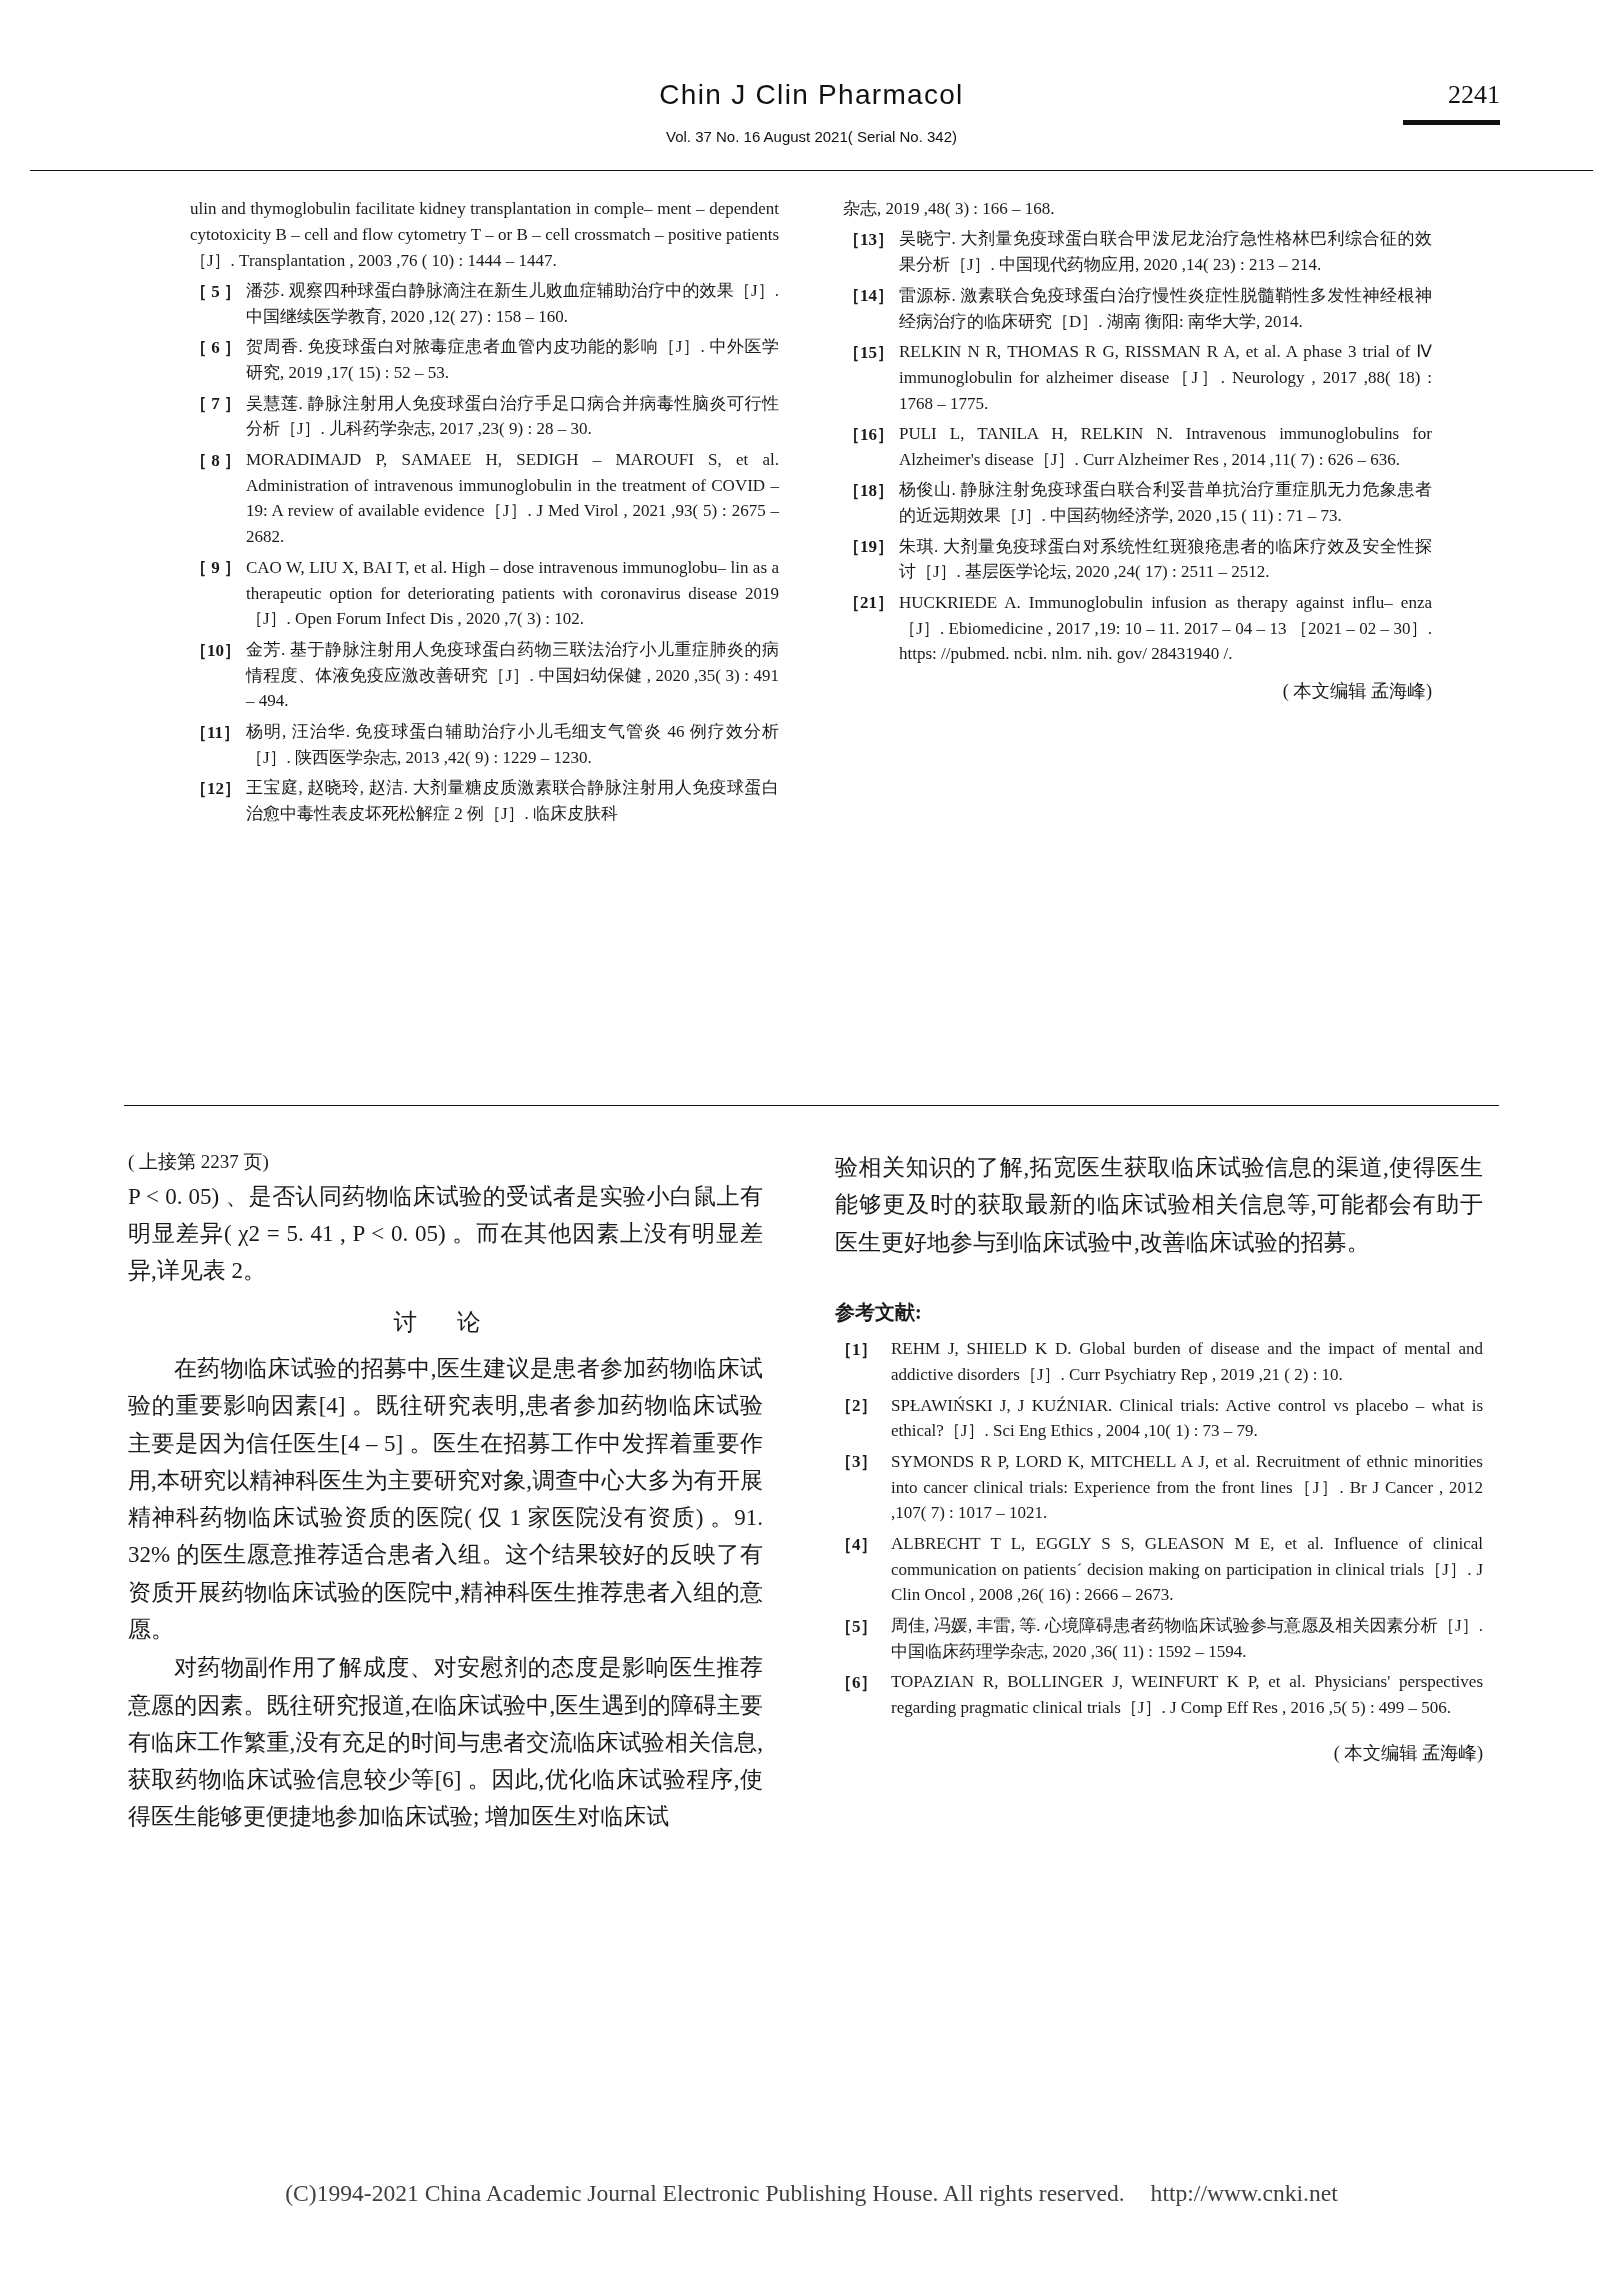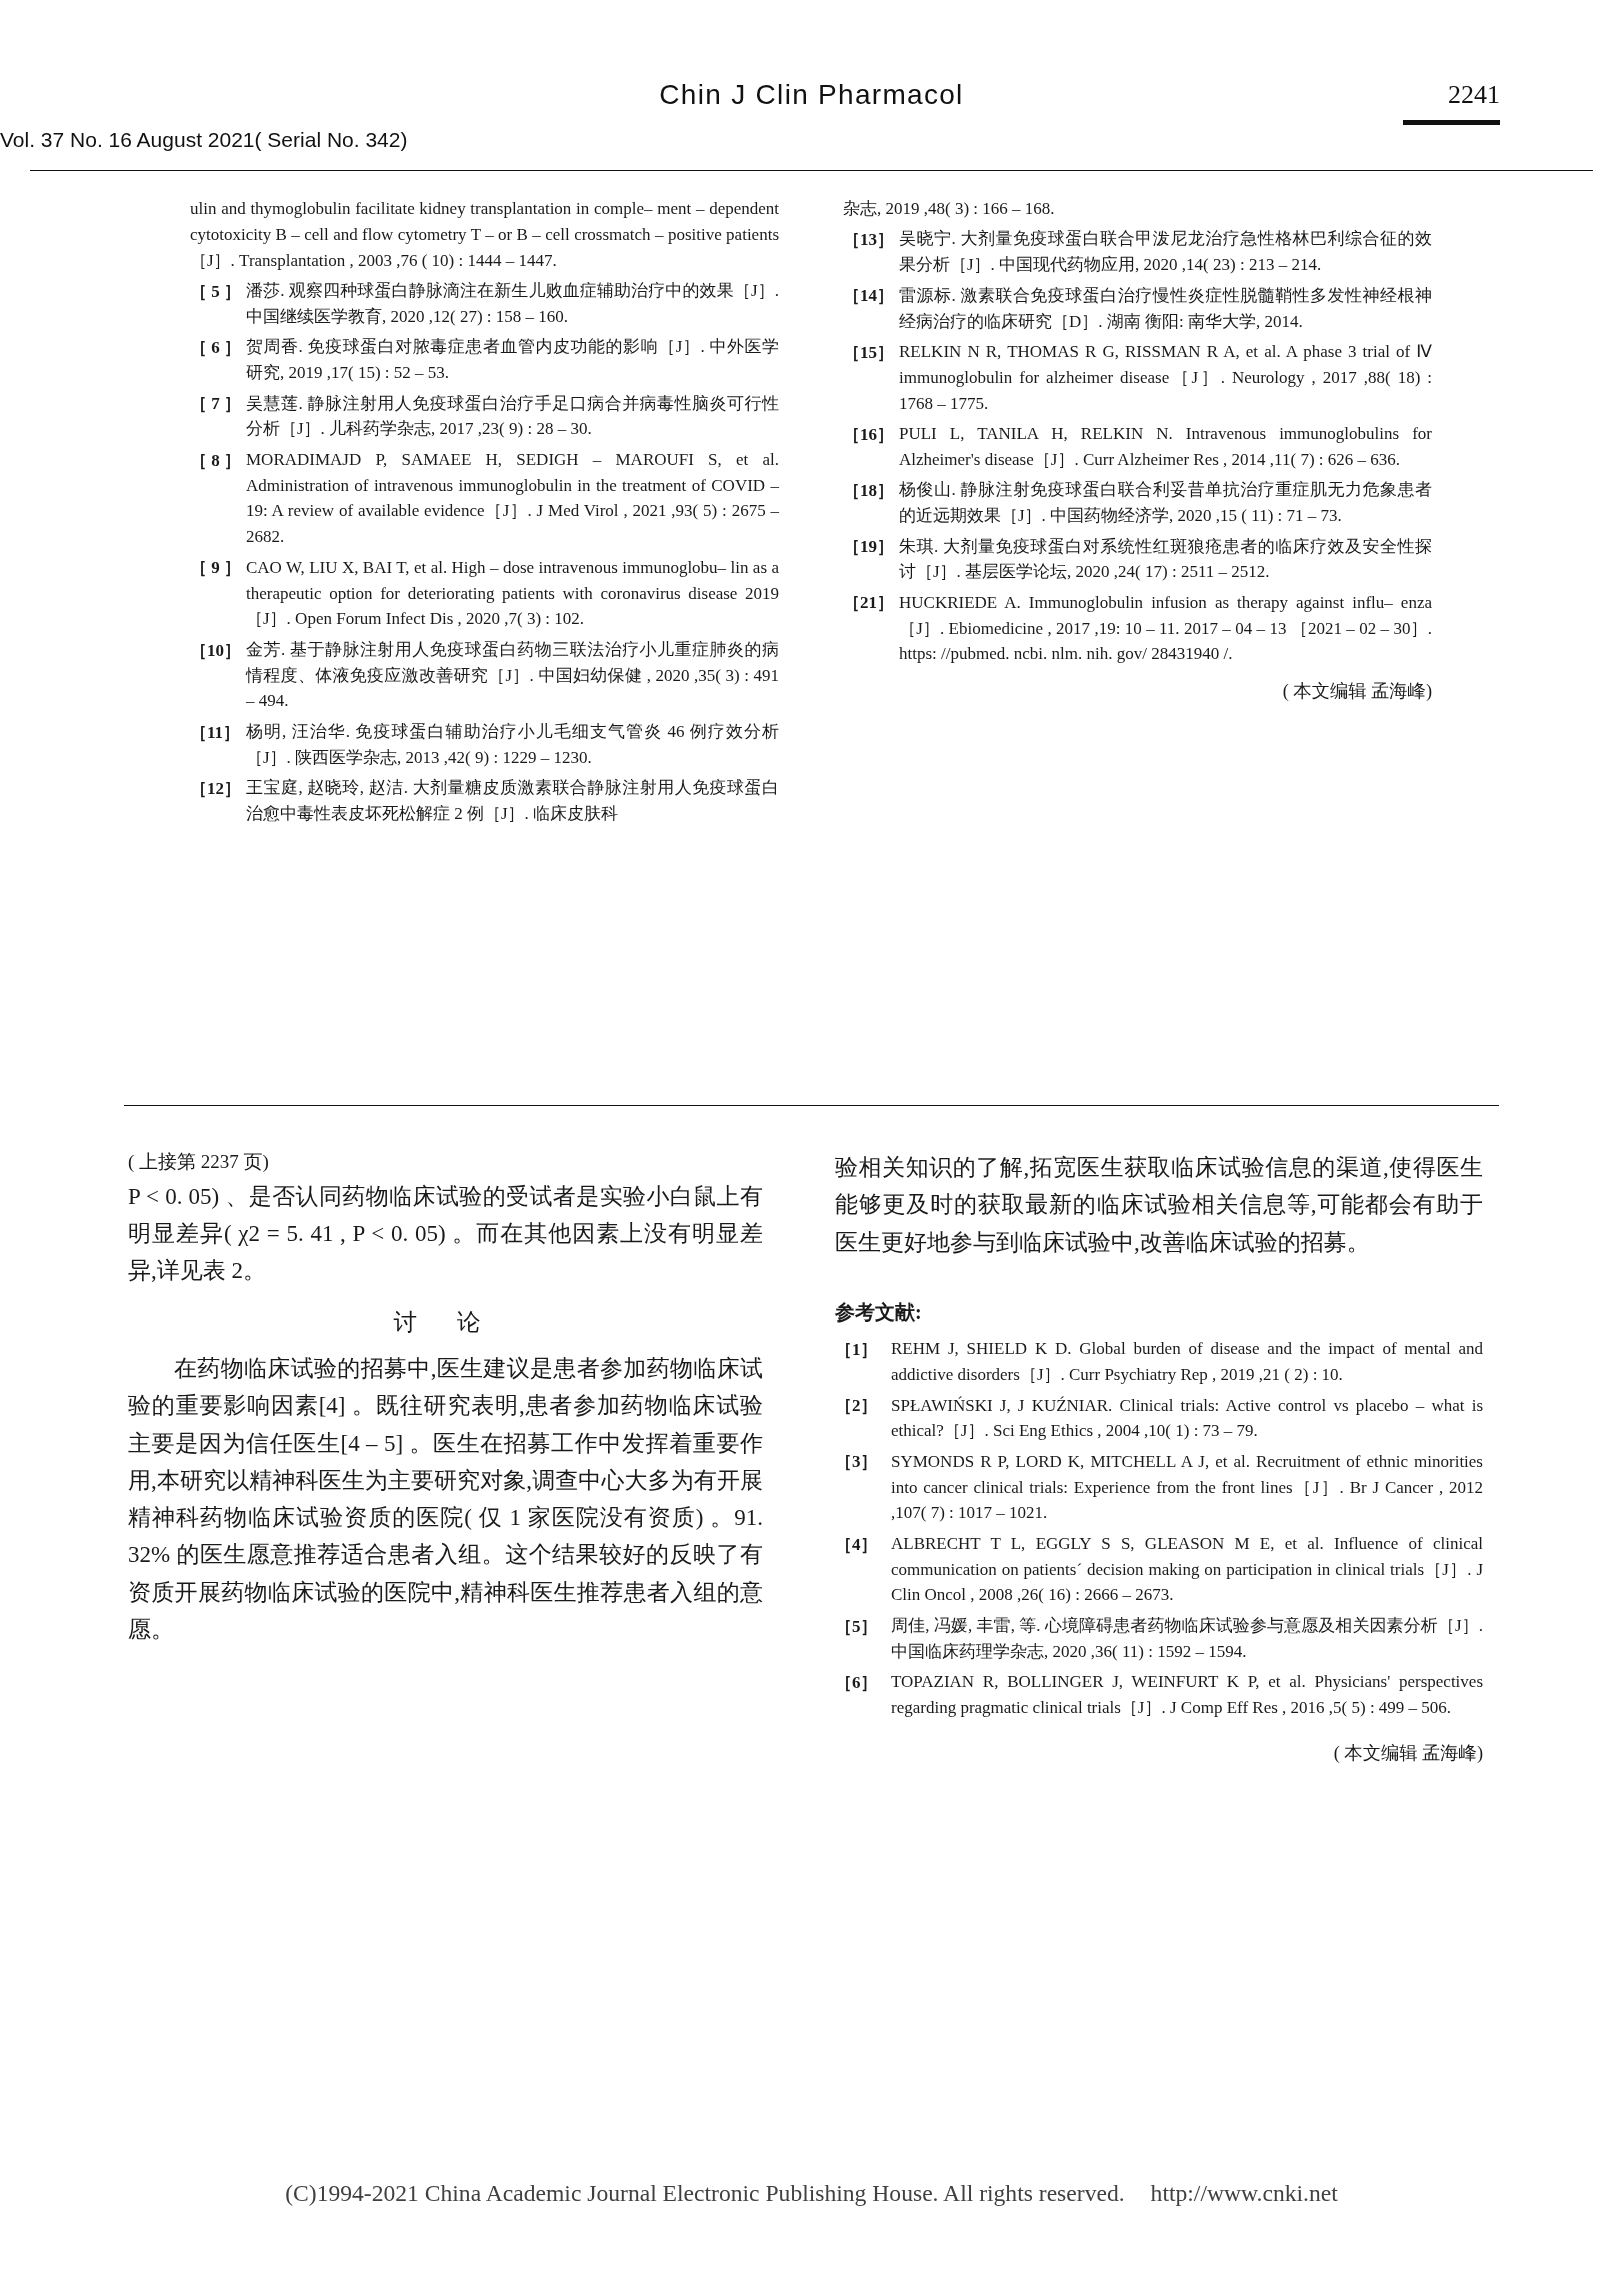--- a/index.html
+++ b/index.html
@@ -26,22 +26,23 @@
   .page-number {
     position:absolute; right:123px; top:80px;
     font-family:"Liberation Serif", serif;
     font-size:26px;
     color:#111;
   }
   .header-rule-thick {
     position:absolute; right:123px; top:120px; width:97px; height:4.6px; background:#111;
   }
   .issue-line {
+    text-align:center;
     font-family:"Liberation Sans", sans-serif;
-    font-size:21px;
+    font-size:15px;
     color:#111;
     margin-top:17px;
   }
   .rule-full {
     position:absolute; left:30px; width:1563px; height:1.3px; background:#111;
   }
 
   
   .cols {
     position:absolute; left:0; width:1623px;
@@ -214,20 +215,21 @@
 
   <div class="lower">
 
     <div class="col left" style="top:1149px; left:128px; width:635px;">
       <div class="cont-note">( 上接第 2237 页)</div>
       <p class="para-cn">P &lt; 0. 05) 、是否认同药物临床试验的受试者是实验小白鼠上有明显差异( χ2 = 5. 41 , P &lt; 0. 05) 。而在其他因素上没有明显差异,详见表 2。</p>
 
       <div class="section-title-cn">讨     论</div>
 
       <p class="para-cn indent">在药物临床试验的招募中,医生建议是患者参加药物临床试验的重要影响因素[4] 。既往研究表明,患者参加药物临床试验主要是因为信任医生[4 – 5] 。医生在招募工作中发挥着重要作用,本研究以精神科医生为主要研究对象,调查中心大多为有开展精神科药物临床试验资质的医院( 仅 1 家医院没有资质) 。91. 32% 的医生愿意推荐适合患者入组。这个结果较好的反映了有资质开展药物临床试验的医院中,精神科医生推荐患者入组的意愿。</p>
+      <p class="para-cn indent">对药物副作用了解成度、对安慰剂的态度是影响医生推荐意愿的因素。既往研究报道,在临床试验中,医生遇到的障碍主要有临床工作繁重,没有充足的时间与患者交流临床试验相关信息,获取药物临床试验信息较少等[6] 。因此,优化临床试验程序,使得医生能够更便捷地参加临床试验; 增加医生对临床试</p>
     </div>
 
     <div class="col right" style="top:1149px; left:835px; width:648px;">
       <p class="para-cn">验相关知识的了解,拓宽医生获取临床试验信息的渠道,使得医生能够更及时的获取最新的临床试验相关信息等,可能都会有助于医生更好地参与到临床试验中,改善临床试验的招募。</p>
 
       <div class="refs-head" style="margin-top:38px;">参考文献:</div>
 
       <div class="ref">
         <div class="num">［1］</div>
         <div class="body">REHM J, SHIELD K D. Global burden of disease and the impact of mental and addictive disorders［J］. Curr Psychiatry Rep , 2019 ,21 ( 2) : 10.</div>

